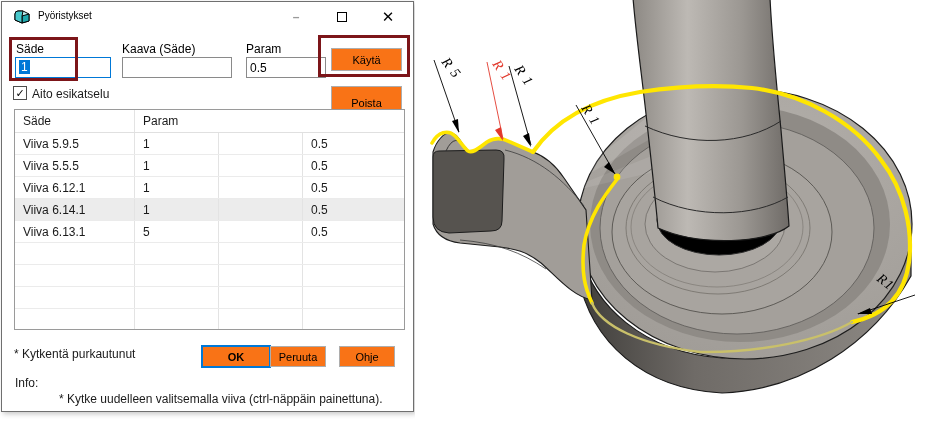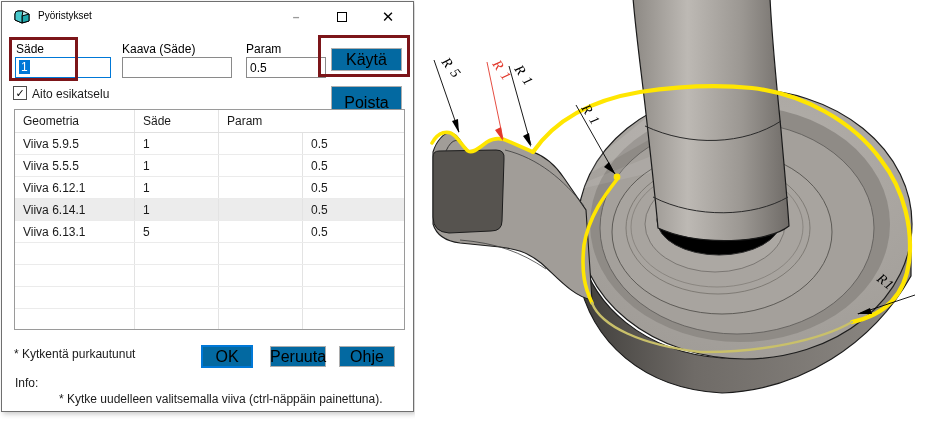--- a/index.html
+++ b/index.html
@@ -25,21 +25,21 @@
   .annot-rect{position:absolute;border:3px solid var(--maroon);background:transparent;pointer-events:none;}
   .rect-sade{left:7px;top:35px;width:69px;height:44px;}
   .rect-apply{left:316px;top:33px;width:92px;height:42px;}
 
   .flabel{position:absolute;top:40px;font-size:12px;color:#000;}
   .textbox{position:absolute;top:55px;height:21px;background:#fff;border:1px solid #8a8a8a;
            font-size:12px;padding:2px 3px;color:#000;}
   .textbox.focused{border:1px solid var(--blue);}
   .sel{background:var(--blue);color:#fff;padding:0 2px;}
 
-  .btn{position:absolute;background:#0369a1;border:1px solid #adadad;font-size:16px;
+  .btn{position:absolute;background:#f97316;border:1px solid #adadad;font-size:11px;
        display:flex;align-items:center;justify-content:center;color:#000;cursor:default;}
   .btn.default{border:2px solid var(--blue);}
 
   .chk{position:absolute;left:11px;top:84px;width:14px;height:14px;border:1px solid #4d4d4d;background:#fff;
        display:flex;align-items:center;justify-content:center;font-size:11px;color:#000;}
   .chk .mark{display:none;line-height:1;}
   .chk.checked .mark{display:block;}
   .chk-label{position:absolute;left:30px;top:85px;}
 
   .ftable{position:absolute;left:12px;top:107px;width:391px;height:221px;border:1px solid #9a9a9a;background:#fff;overflow:hidden;}
@@ -99,21 +99,20 @@
   <button class="btn" style="left:329px;top:46px;width:71px;height:23px;">Käytä</button>
   <button class="btn" style="left:329px;top:84px;width:71px;height:34px;">Poista</button>
 
   <div class="chk checked">
       <span class="mark">✓</span>
     </div>
   <span class="chk-label">Aito esikatselu</span>
 
   <div class="ftable">
     <div class="trow header">
-      <div>Geometria</div>
       <div>Säde</div>
       <div>Param</div>
     </div>
     <div>
         <div class="trow">
           <div>Viiva 5.9.5</div>
           <div>1</div>
           <div></div>
           <div>0.5</div>
         </div>
@@ -163,21 +162,21 @@
           <div></div>
           <div></div>
           <div></div>
           <div></div>
         </div>
       </div>
   </div>
 
   <span class="status-note">* Kytkentä purkautunut</span>
 
-  <button class="btn default" style="left:199px;top:343px;width:52px;height:23px;">OK</button>
+  <button class="btn default" style="left:199px;top:343px;width:70px;height:23px;font-weight:bold;">OK</button>
   <button class="btn" style="left:268px;top:344px;width:56px;height:21px;">Peruuta</button>
   <button class="btn" style="left:337px;top:344px;width:56px;height:21px;">Ohje</button>
 
   <span class="info-label">Info:</span>
   <span class="info-line2">* Kytke uudelleen valitsemalla viiva (ctrl-näppäin painettuna).</span>
 </div>
 
 <div class="viewport">
 <svg width="512" height="422" viewBox="415 0 512 422">
   <defs>

